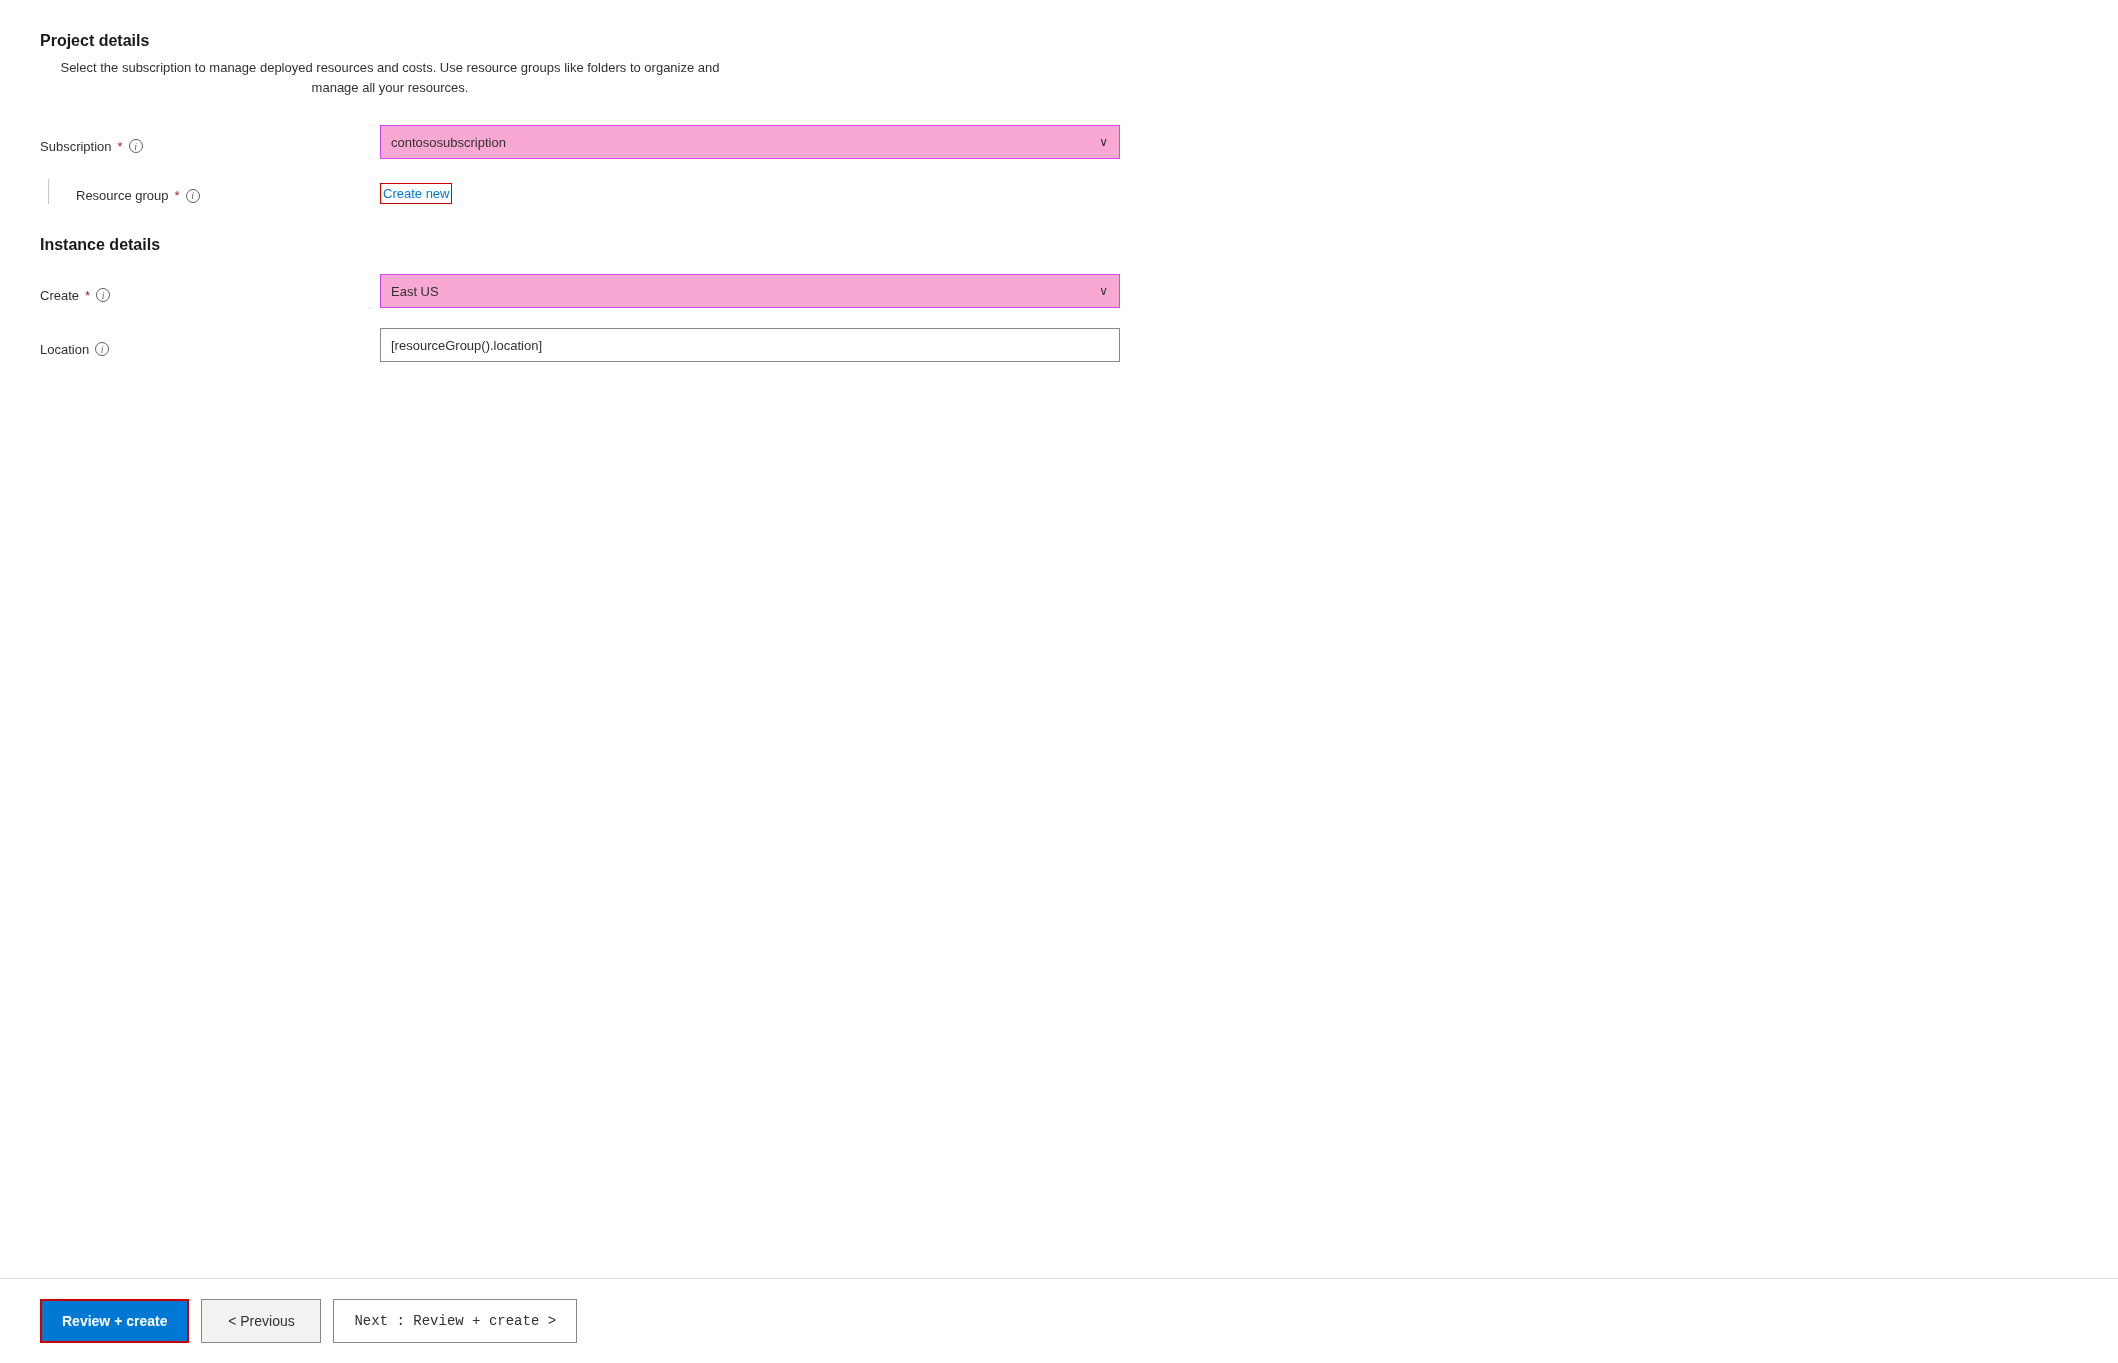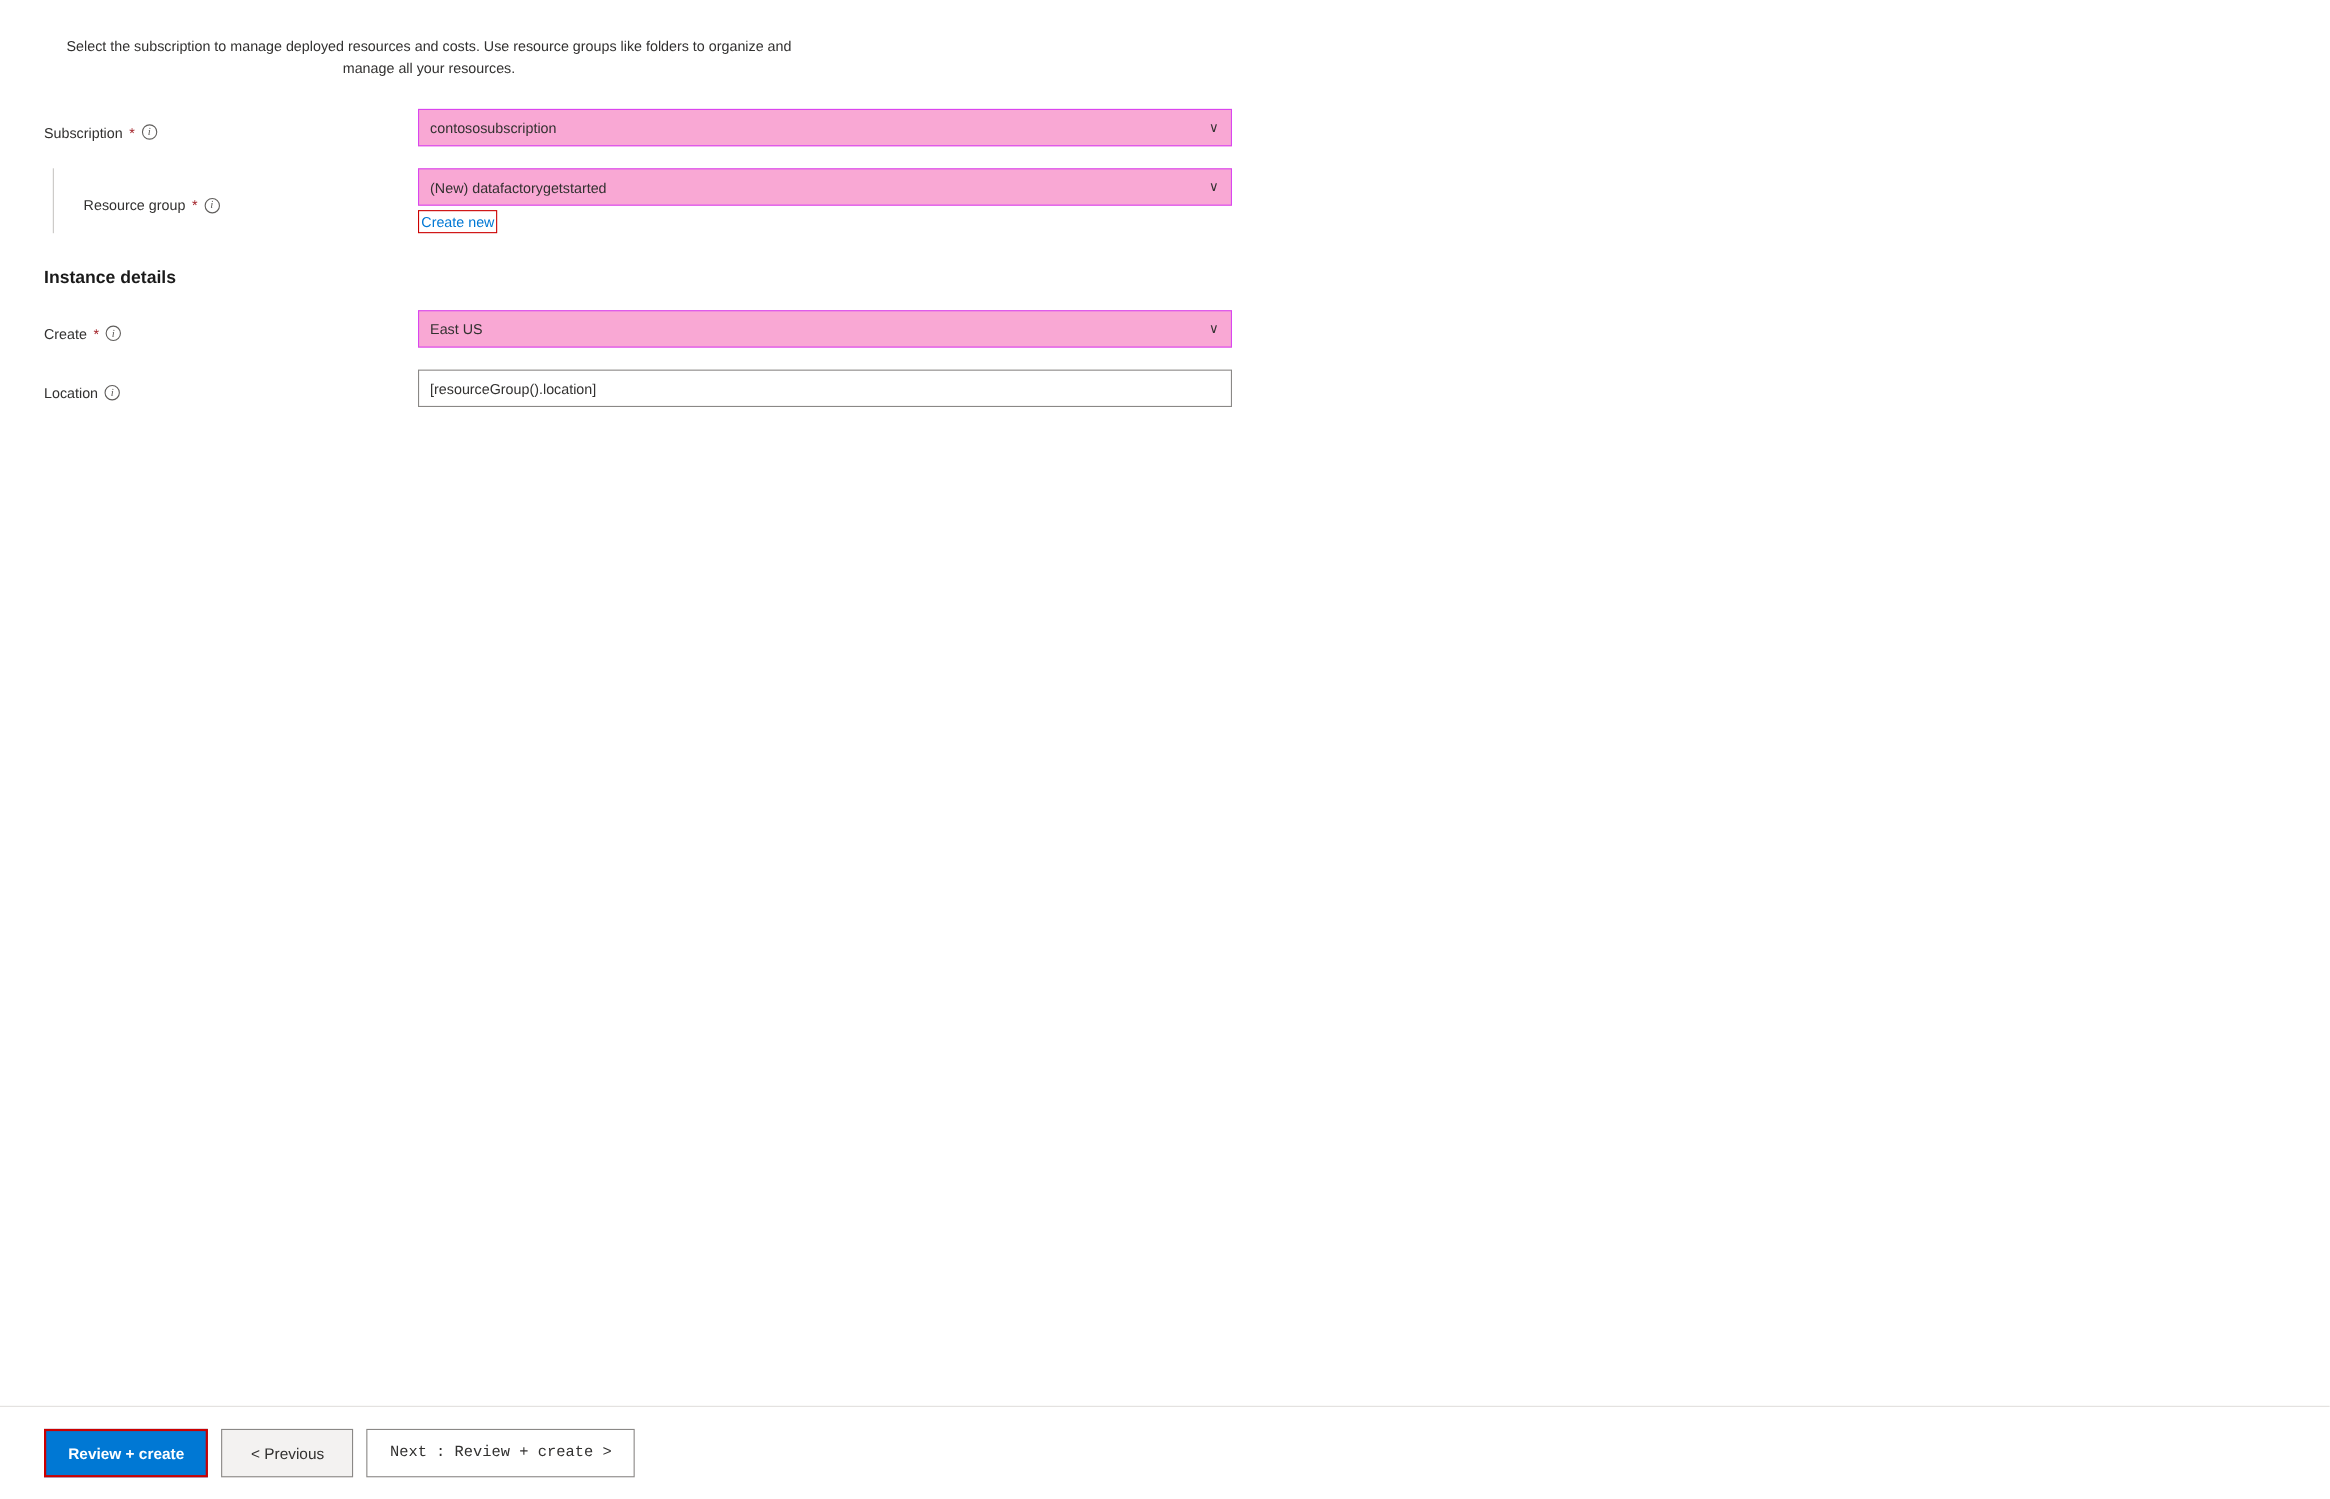--- a/index.html
+++ b/index.html
@@ -221,20 +221,21 @@
       padding-top: 8px;
       padding-left: 16px;
     }
   </style>
 </head>
 <body>
 
 <div class="main-content">
 
   <div>
+    <div class="section-title">Project details</div>
     <div class="section-description">Select the subscription to manage deployed resources and costs. Use resource groups like folders to organize and manage all your resources.</div>
 
     <div class="form-group">
       <div class="form-label-col">
         <label class="form-label">
           <span>Subscription</span>
           <span class="required-star">*</span>
           <span class="info-icon">i</span>
         </label>
       </div>
@@ -251,25 +252,20 @@
       <div class="rg-left-bar"></div>
       <div class="rg-content">
         <div class="rg-label-col">
           <label class="form-label">
             <span>Resource group</span>
             <span class="required-star">*</span>
             <span class="info-icon">i</span>
           </label>
         </div>
         <div class="form-control-col">
-          <div class="select-wrapper">
-            <select class="form-select">
-              <option>(New) datafactorygetstarted</option>
-            </select>
-          </div>
           <a class="create-new-link">Create new</a>
         </div>
       </div>
     </div>
   </div>
 
   <div class="instance-section">
     <div class="section-title">Instance details</div>
 
     <div class="form-group" style="margin-top: 20px;">

